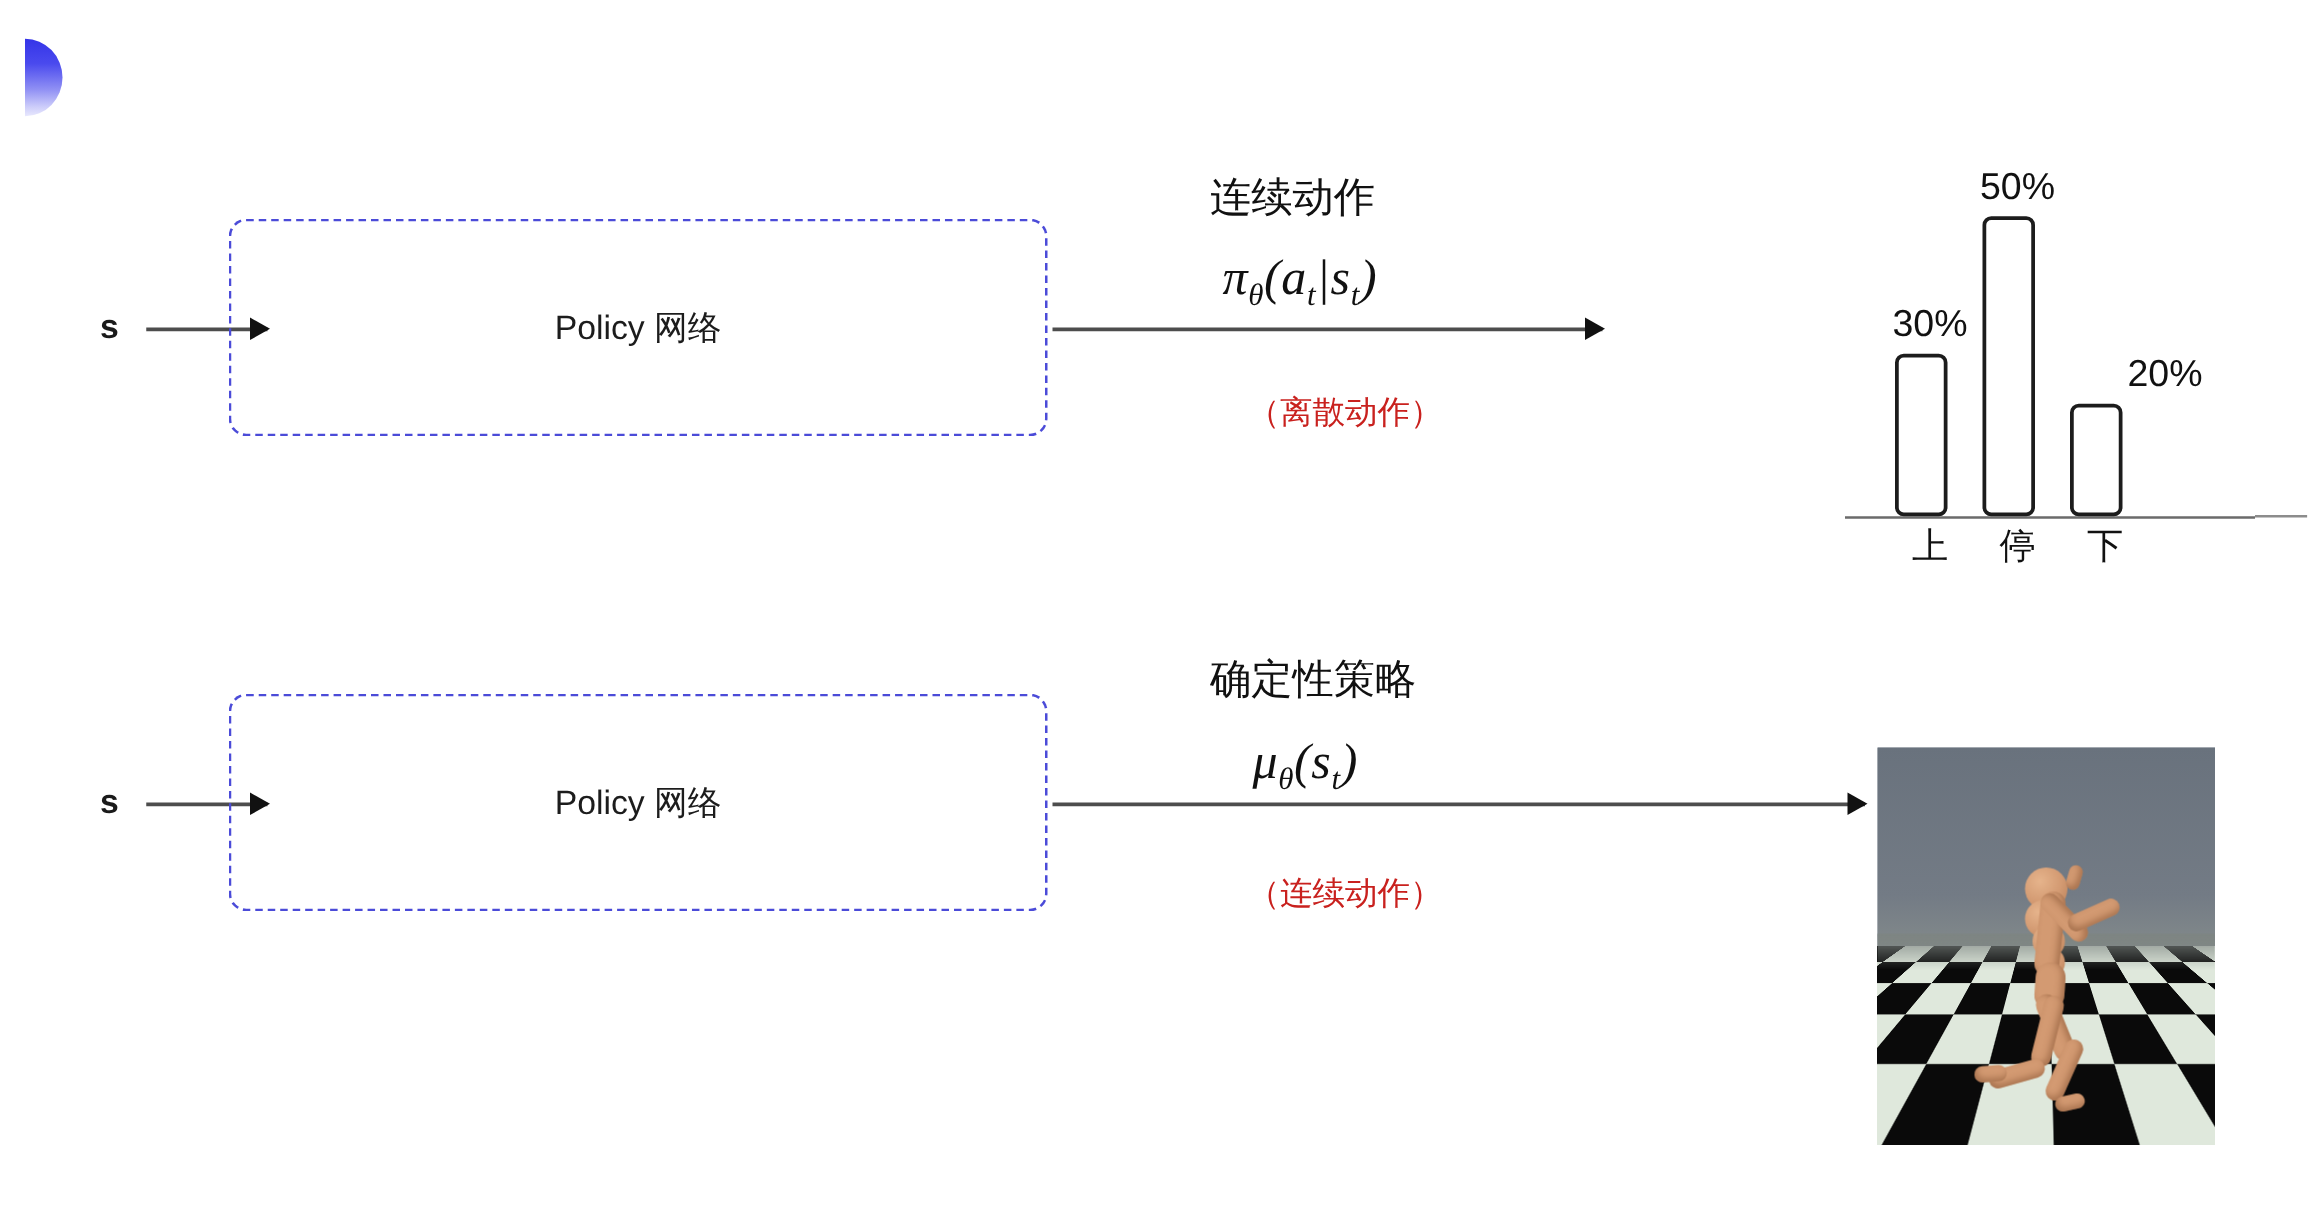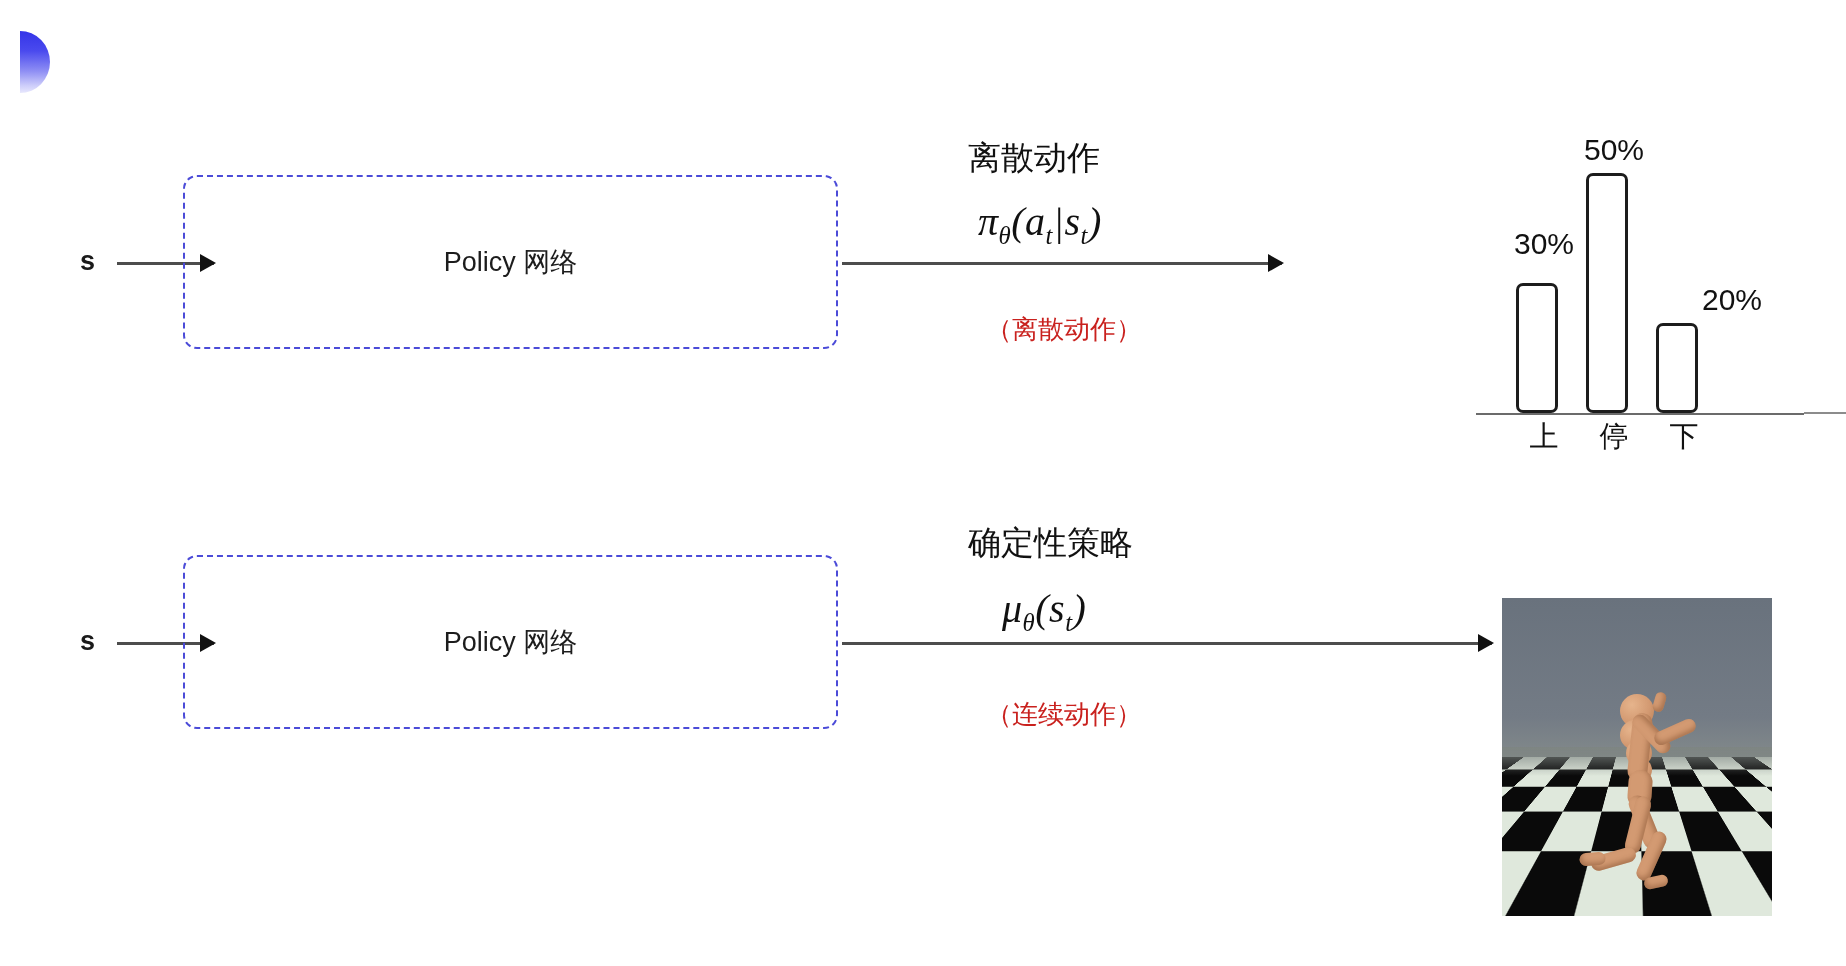--- a/index.html
+++ b/index.html
@@ -108,20 +108,21 @@
     font-style: italic;
   }
   .policy-formula .upr {
     font-style: italic;
   }
   .policy-note {
     position: absolute;
     font-size: 26px;
     color: #c9211e;
     white-space: nowrap;
+    margin-left: 12px;
   }
 
   
   #bar-chart {
     position: absolute;
     left: 1470px;
     top: 95px;
     width: 340px;
     height: 320px;
   }
@@ -229,34 +230,34 @@
 
   <div class="state-label" style="left:80px; top:246px;">s</div>
   <div class="arrow" style="left:117px; top:262px; width:97px;"></div>
 
   <div class="policy-box" style="left:183px; top:175px; width:655px; height:174px;">
     <div class="policy-box-label">Policy 网络</div>
   </div>
 
   <div class="arrow" style="left:842px; top:262px; width:440px;"></div>
 
-  <div class="policy-name" style="left:968px; top:136px;">离散动作</div>
+  <div class="policy-name" style="left:968px; top:136px;">连续动作</div>
 
   <div class="policy-formula" style="left:978px; top:198px;font-family:Liberation Serif, serif;">
     <span class="upr">π</span><span class="sub">θ</span><span>(</span><span class="upr">a</span><span class="sub">t</span><span>|</span><span class="upr">s</span><span class="sub">t</span><span>)</span>
   </div>
 
   <div class="policy-note" style="left:986px; top:312px;">（离散动作）</div>
 
   <div id="bar-chart">
     <div class="bar-baseline"></div>
 
     <div class="bar-wrap" style="left:46px; height:318px;">
       <div class="bar-rect" style="height:130px;"></div>
-      <div class="bar-value" style="bottom:152px;margin-top:36px;">30%</div>
+      <div class="bar-value" style="bottom:136px;margin-top:36px;">30%</div>
       <div class="bar-cat">上</div>
     </div>
 
     <div class="bar-wrap" style="left:116px; height:318px;">
       <div class="bar-rect" style="height:240px;"></div>
       <div class="bar-value" style="bottom:246px;">50%</div>
       <div class="bar-cat">停</div>
     </div>
 
     <div class="bar-wrap" style="left:186px; height:318px;">

